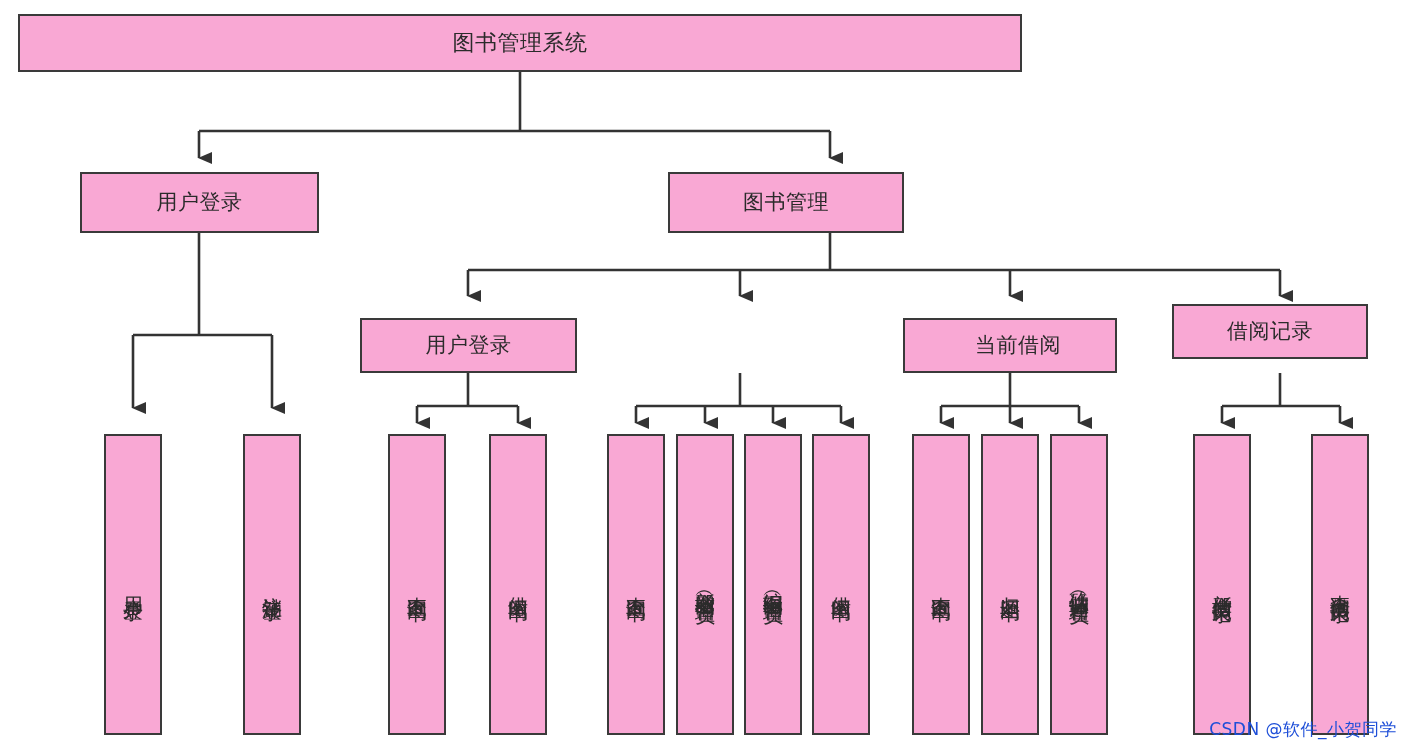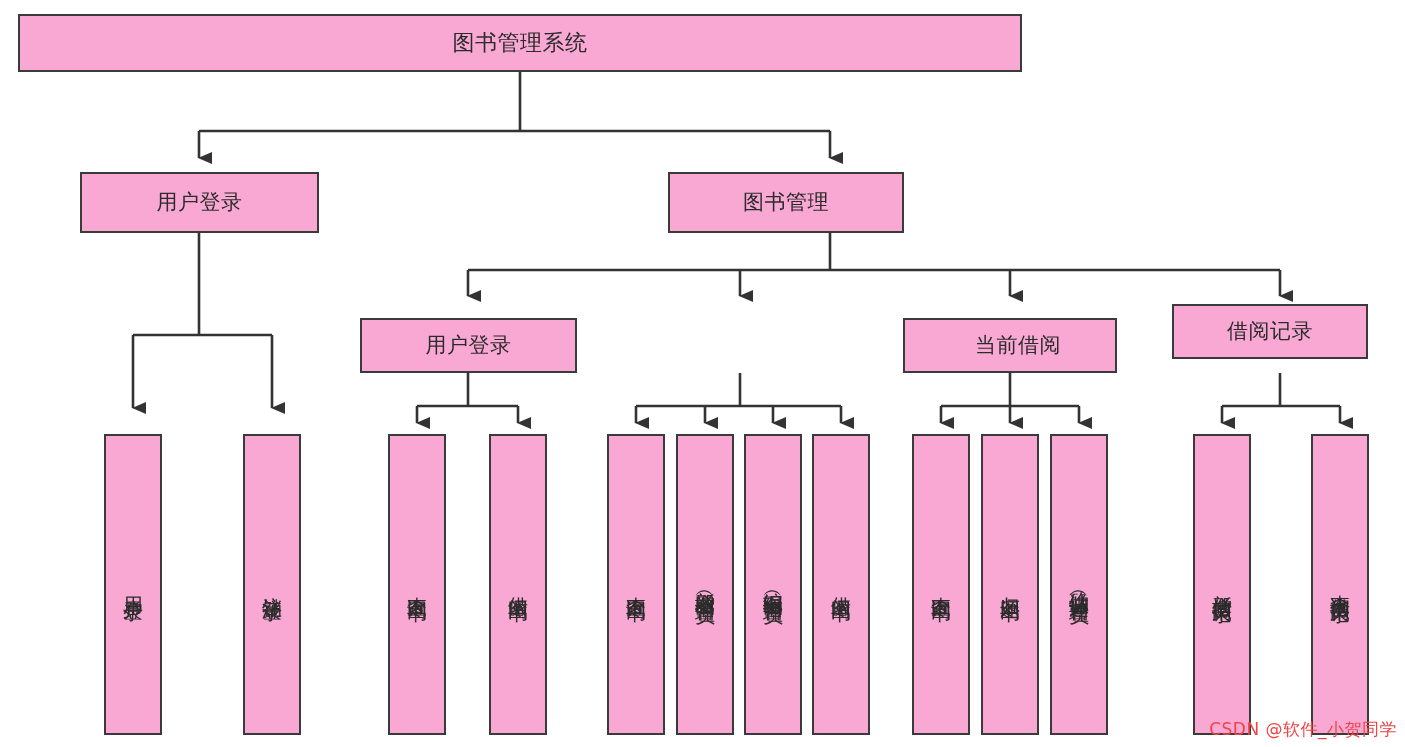--- a/index.html
+++ b/index.html
@@ -58,21 +58,21 @@
     -webkit-writing-mode: vertical-rl;
     white-space: nowrap;
     line-height: 1.05;
     letter-spacing: 2px;
   }
   .watermark {
     position: absolute;
     right: 8px;
     bottom: 6px;
     font-size: 17px;
-    color: #ef4444;
+    color: #1d4ed8;
     letter-spacing: 0.5px;
     white-space: nowrap;
   }
 </style>
 </head>
 <body>
 
 <div id="canvas">
 
   <svg id="wires" viewBox="0 0 1405 747" xmlns="http://www.w3.org/2000/svg">

